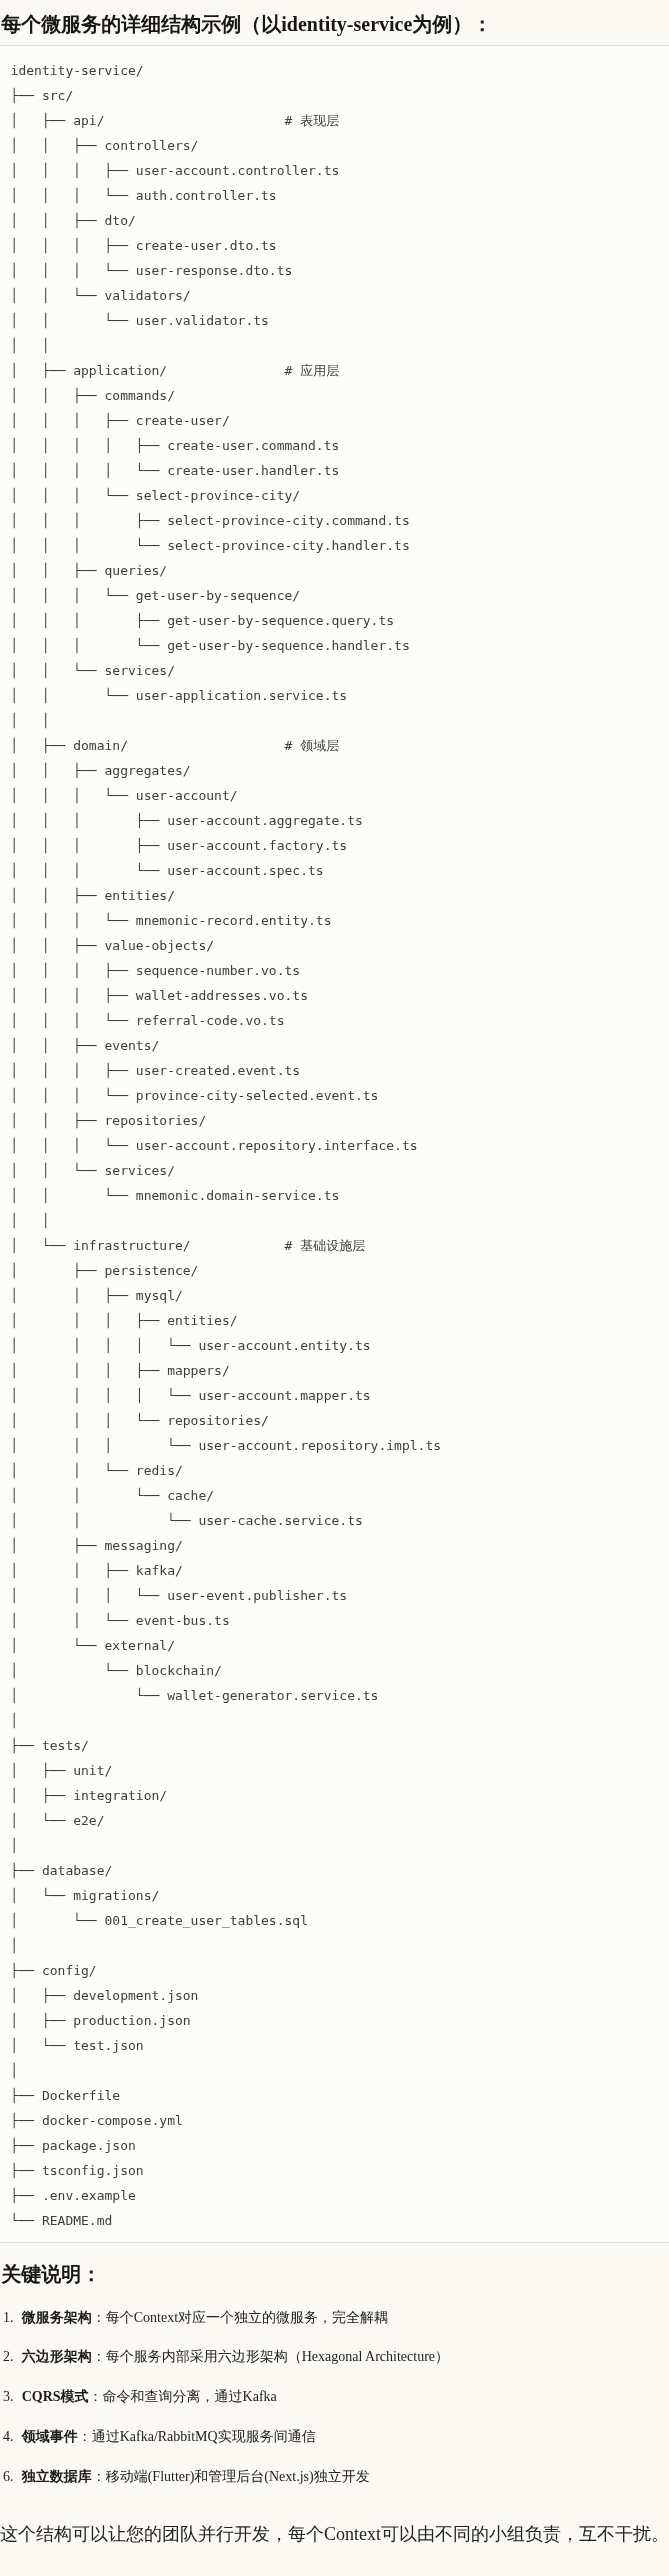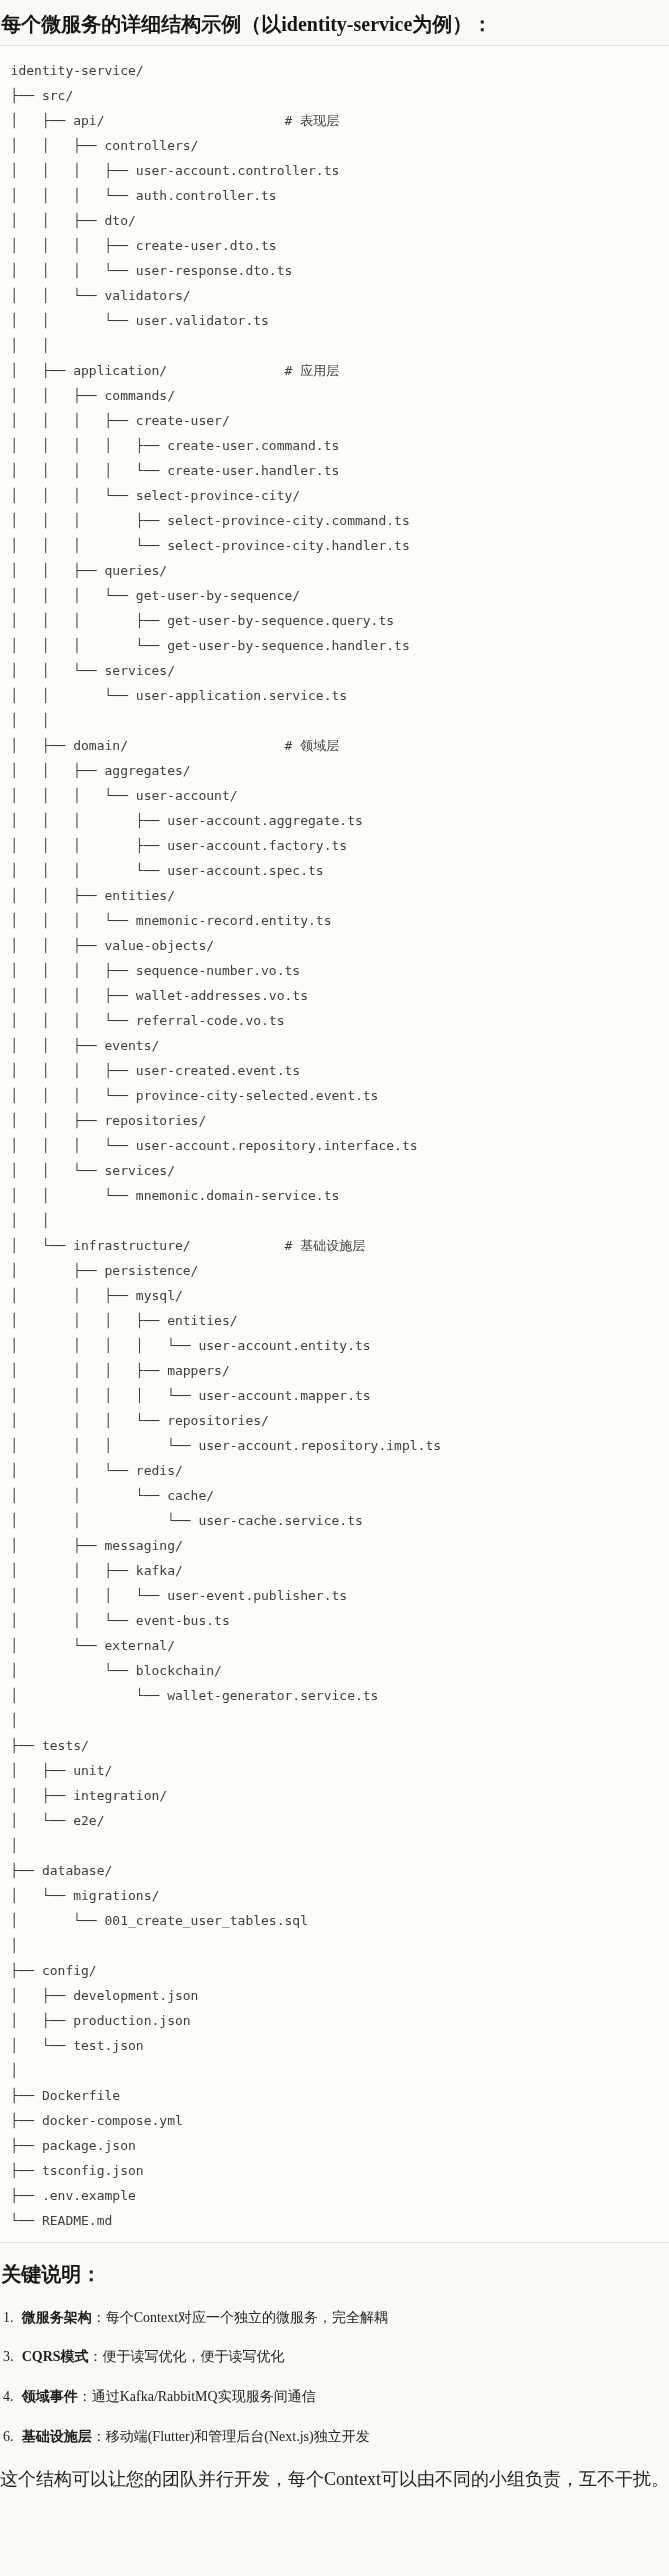--- a/index.html
+++ b/index.html
@@ -68,21 +68,21 @@
     display: inline-block;
     margin-right: 8.1px;
   }
   .note-term {
     font-weight: 700;
     color: #1D1C1B;
   }
   .note-text { color: #232220; }
 
   .closing-paragraph {
-    margin: 16px 0 0 0;
+    margin: 31px 0 0 0;
     padding: 0;
     font-size: 18px;
     line-height: 26px;
     color: #232220;
   }
 </style>
 </head>
 <body>
 
 <div class="page">
@@ -175,25 +175,26 @@
 ├── package.json
 ├── tsconfig.json
 ├── .env.example
 └── README.md</code></pre>
 
   <h2 class="notes-heading">关键说明：</h2>
 
   <div class="notes-list">
   <div class="note-item"><span class="note-num">1.</span><span class="note-term">微服务架构</span><span class="note-text">：每个Context对应一个独立的微服务，完全解耦</span></div>
 
-
-  <div class="note-item"><span class="note-num">3.</span><span class="note-term">CQRS模式</span><span class="note-text">：便于读写优化，便于读写优化</span></div>
+  <div class="note-item"><span class="note-num">2.</span><span class="note-term">六边形架构</span><span class="note-text">：每个服务内部采用六边形架构（Hexagonal Architecture）</span></div>
+
+  <div class="note-item"><span class="note-num">3.</span><span class="note-term">CQRS模式</span><span class="note-text">：命令和查询分离，通过Kafka</span></div>
 
   <div class="note-item"><span class="note-num">4.</span><span class="note-term">领域事件</span><span class="note-text">：通过Kafka/RabbitMQ实现服务间通信</span></div>
 
 
-  <div class="note-item"><span class="note-num">6.</span><span class="note-term">基础设施层</span><span class="note-text">：移动端(Flutter)和管理后台(Next.js)独立开发</span></div>
+  <div class="note-item"><span class="note-num">6.</span><span class="note-term">独立数据库</span><span class="note-text">：移动端(Flutter)和管理后台(Next.js)独立开发</span></div>
 </div>
 
   <p class="closing-paragraph">这个结构可以让您的团队并行开发，每个Context可以由不同的小组负责，互不干扰。</p>
 
 </div>
 
 
 </body></html>

